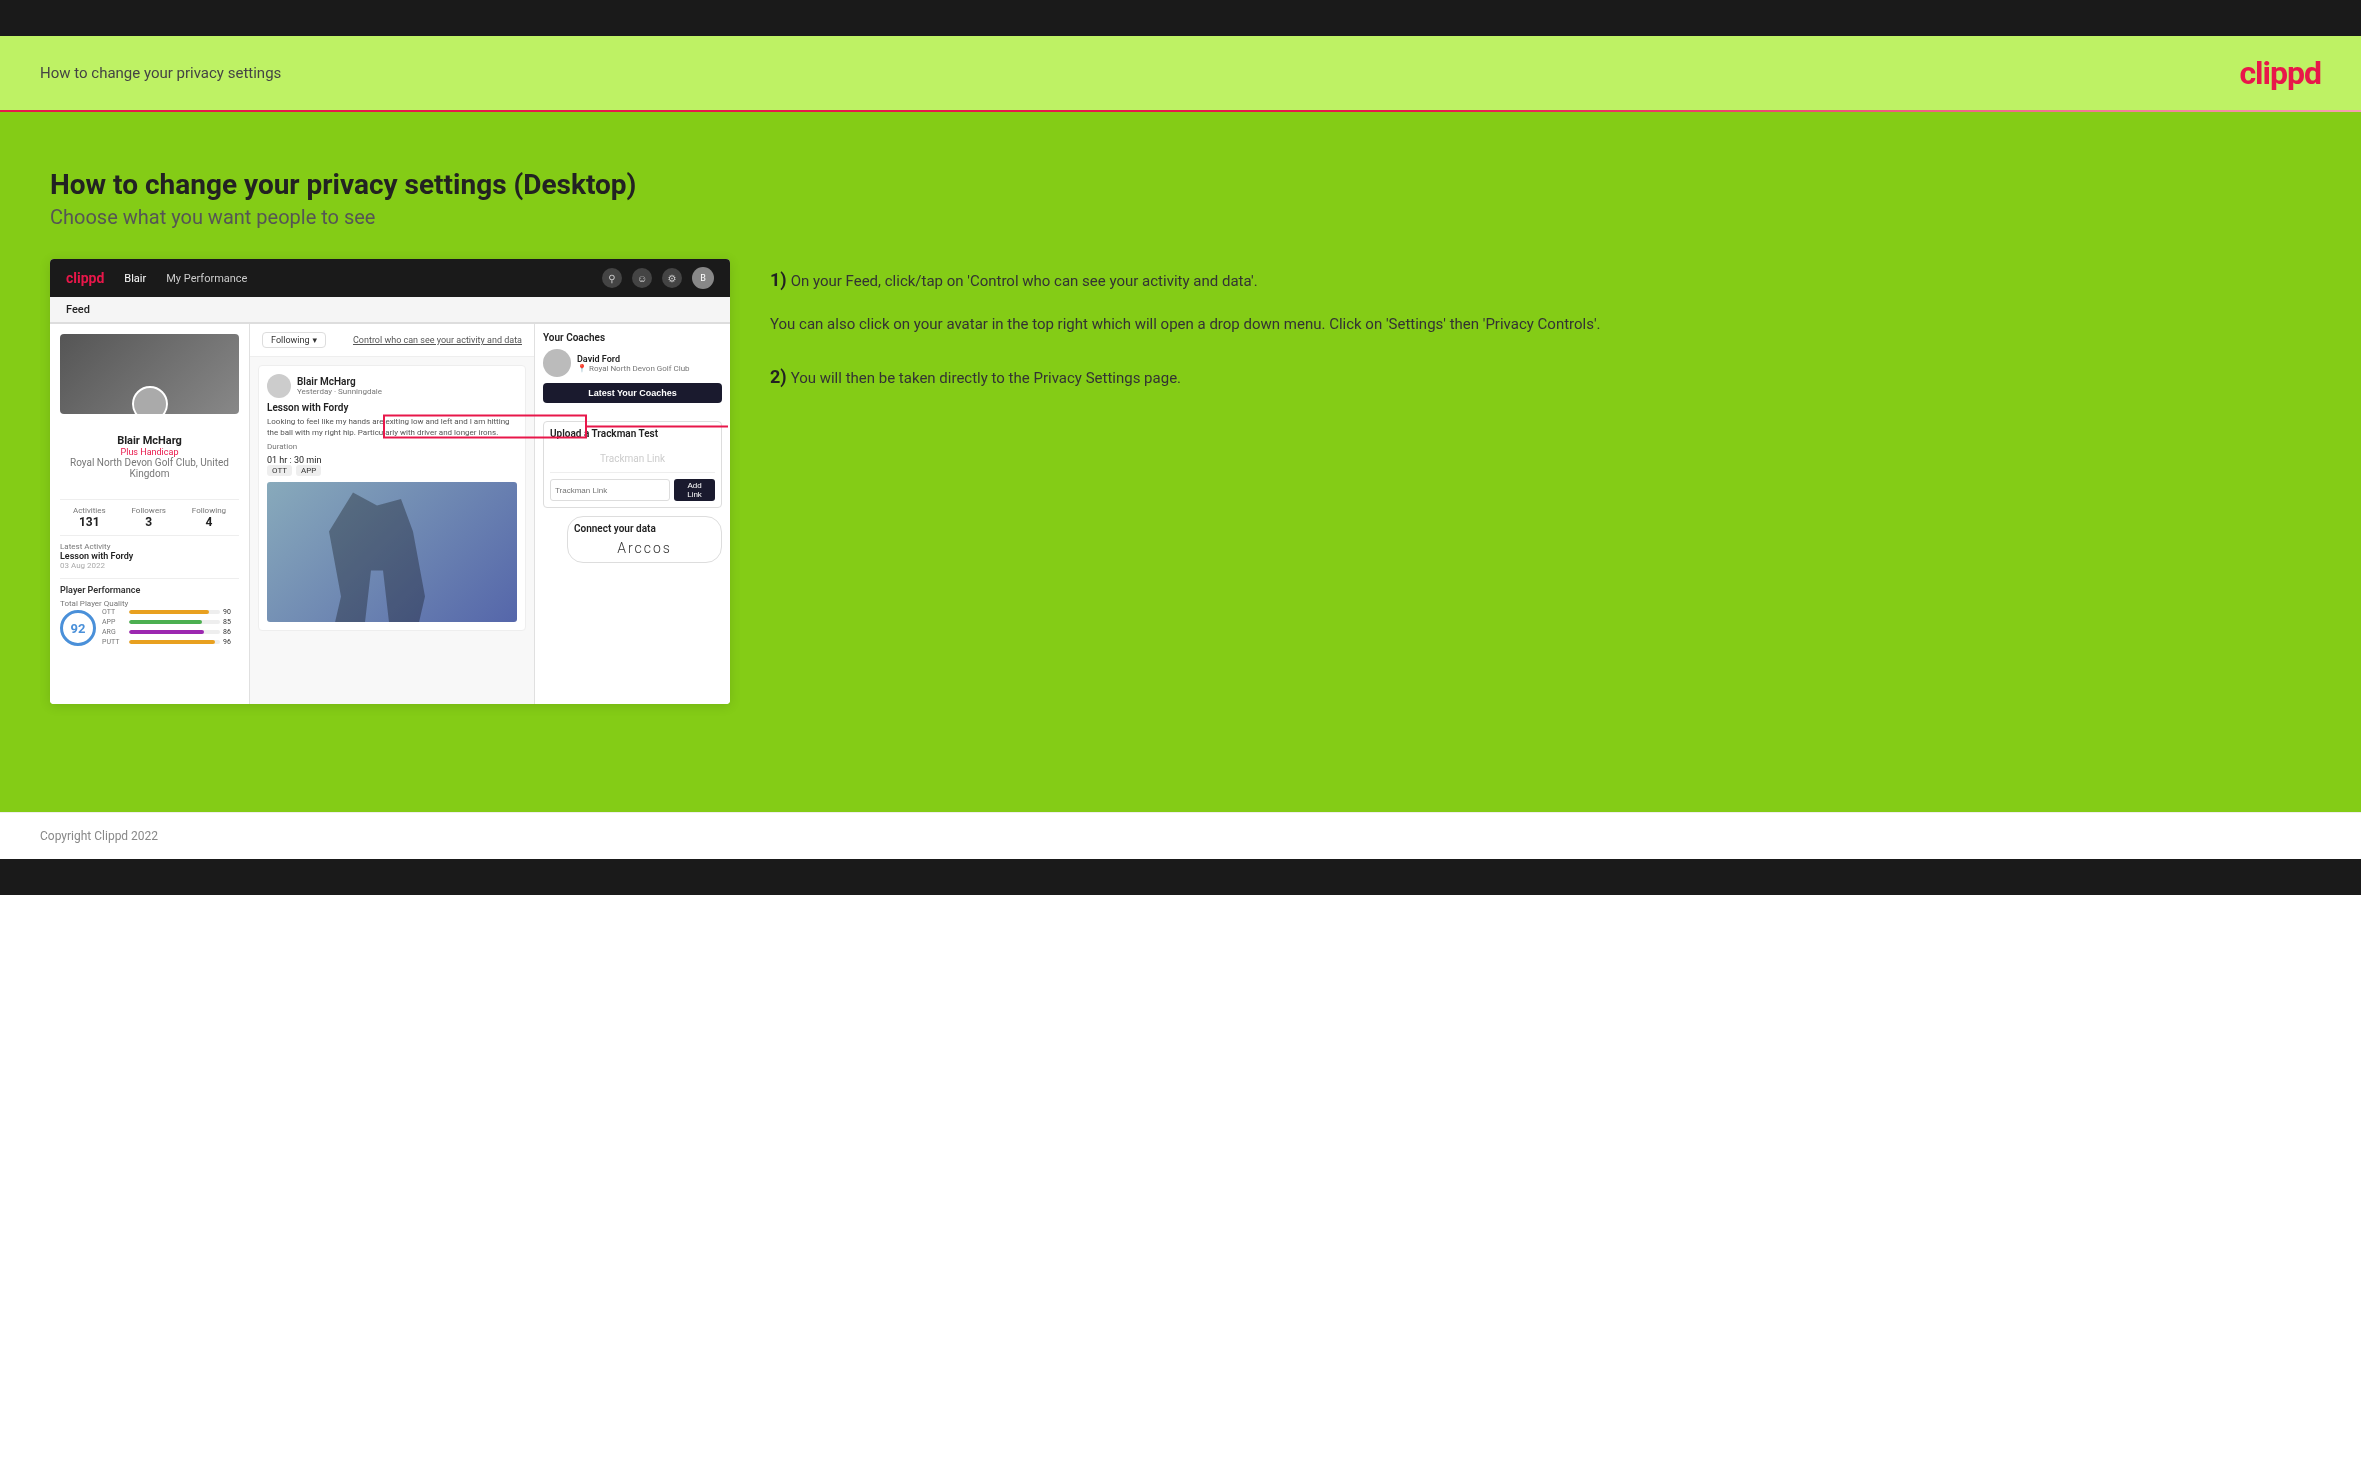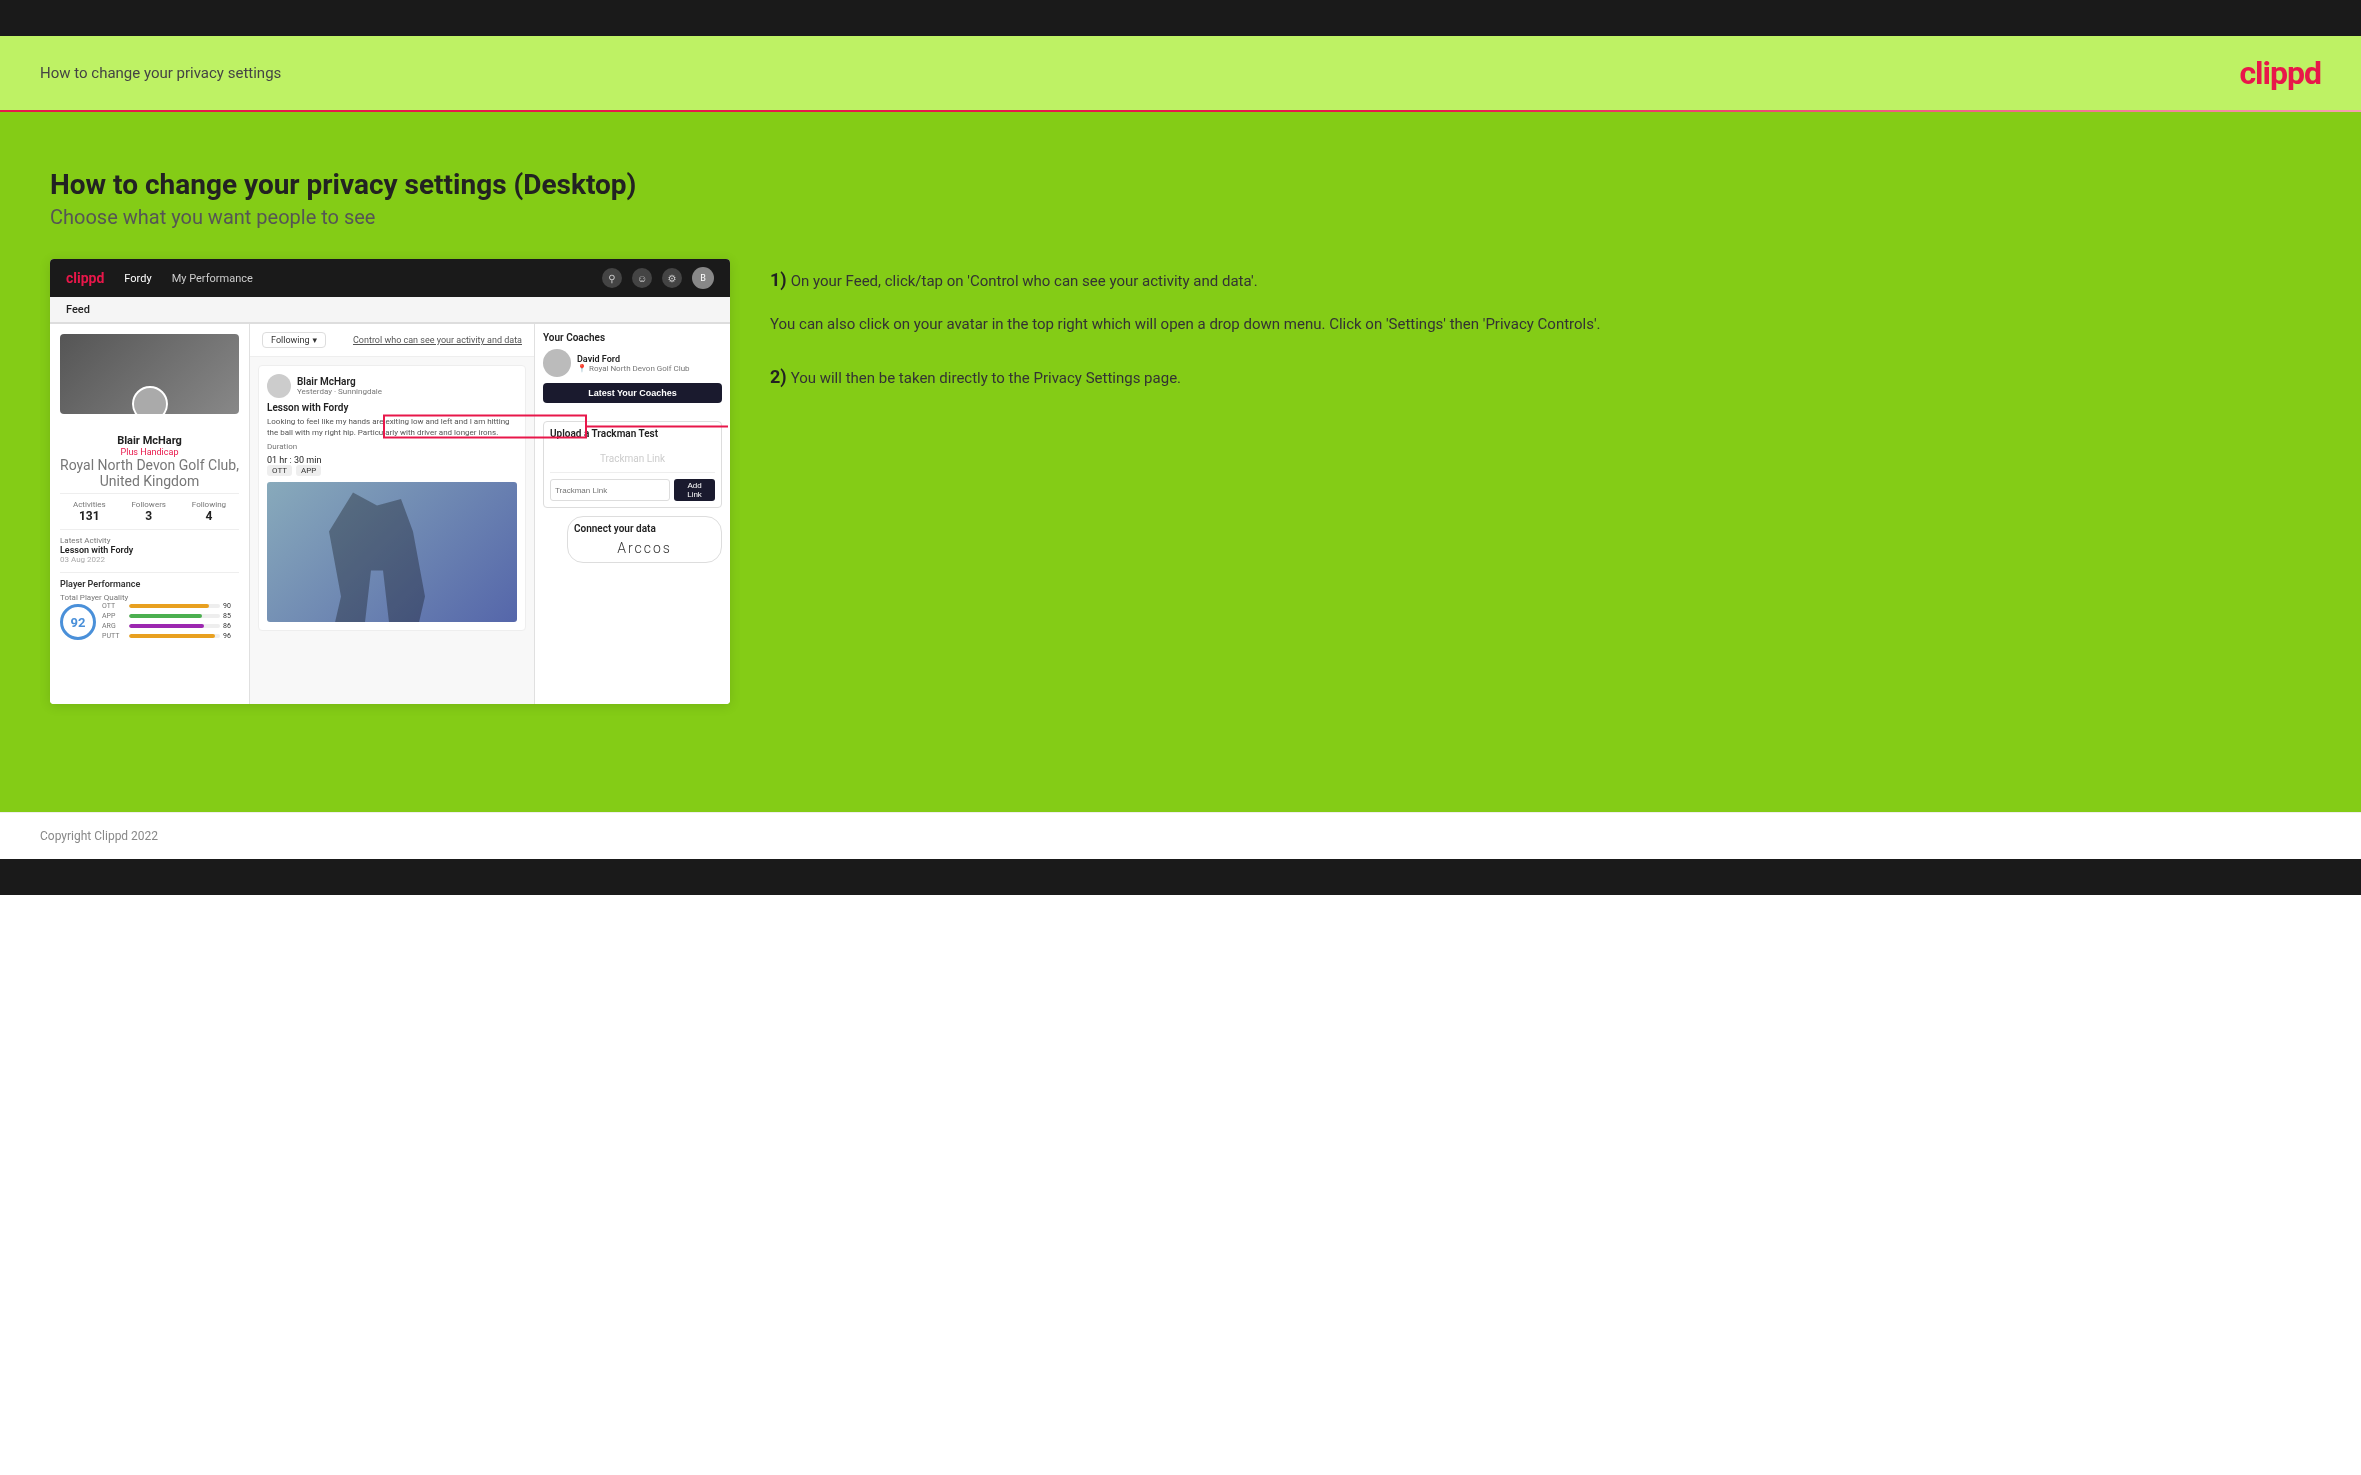--- a/index.html
+++ b/index.html
@@ -188,23 +188,23 @@
     .mock-profile-name {
       font-weight: 700;
       font-size: 11px;
       color: #222;
     }
     .mock-profile-sub {
       font-size: 9px;
       color: #e8174a;
     }
     .mock-profile-club {
-      font-size: 14px;
+      font-size: 10px;
       color: #777;
-      margin-bottom: 4px;
+      margin-bottom: 20px;
     }
     .mock-stats {
       display: flex;
       justify-content: space-around;
       border-top: 1px solid #eee;
       border-bottom: 1px solid #eee;
       padding: 6px 0;
       margin: 4px 0;
     }
     .mock-stat-item {
@@ -586,21 +586,21 @@
     <h1>How to change your privacy settings (Desktop)</h1>
     <p>Choose what you want people to see</p>
   </div>
 
   <div class="content-row">
 
     <div class="mock-ui">
 
       <div class="mock-nav">
         <span class="mock-nav-logo">clippd</span>
-        <span class="mock-nav-link active">Fordy</span>
+        <span class="mock-nav-link active">Blair</span>
         <span class="mock-nav-link">My Performance</span>
         <div class="mock-nav-icons">
           <div class="mock-nav-icon">⚲</div>
           <div class="mock-nav-icon">☺</div>
           <div class="mock-nav-icon">⚙</div>
           <div class="mock-nav-avatar">B</div>
         </div>
       </div>
 
       <div class="mock-feed-tab">

